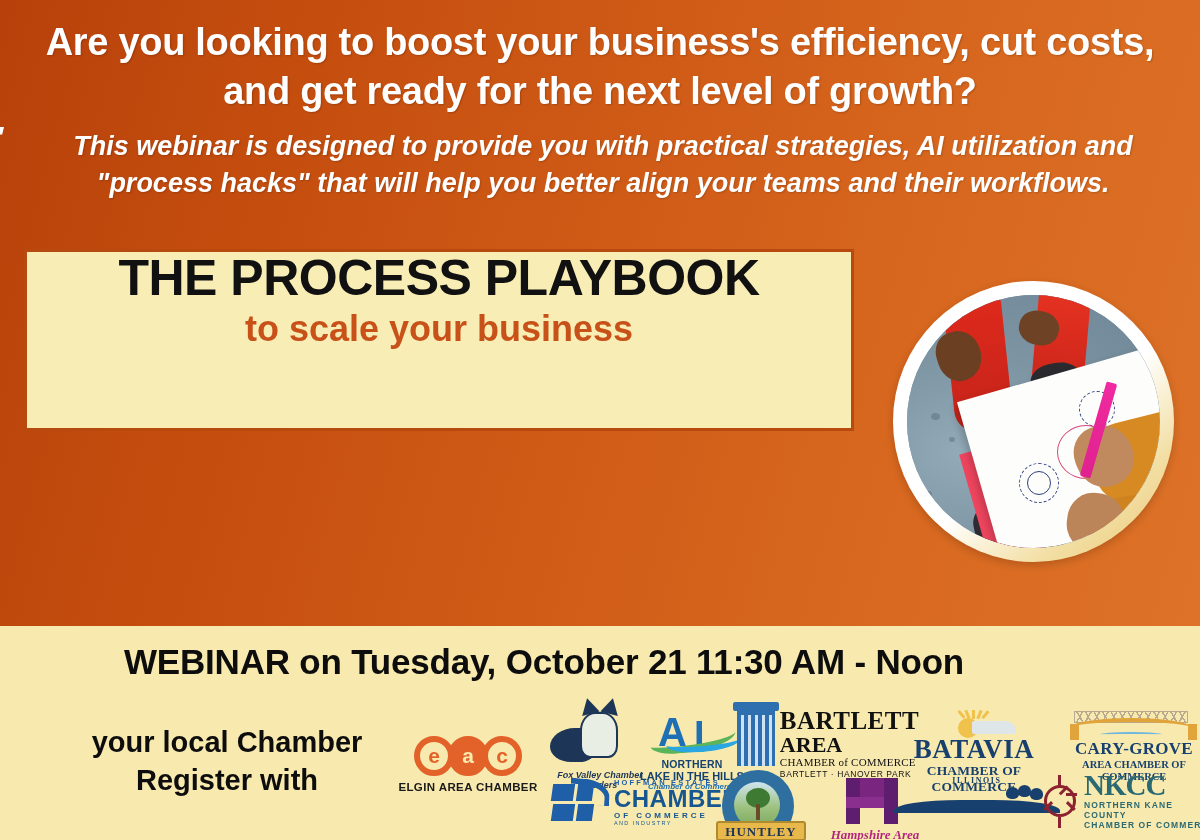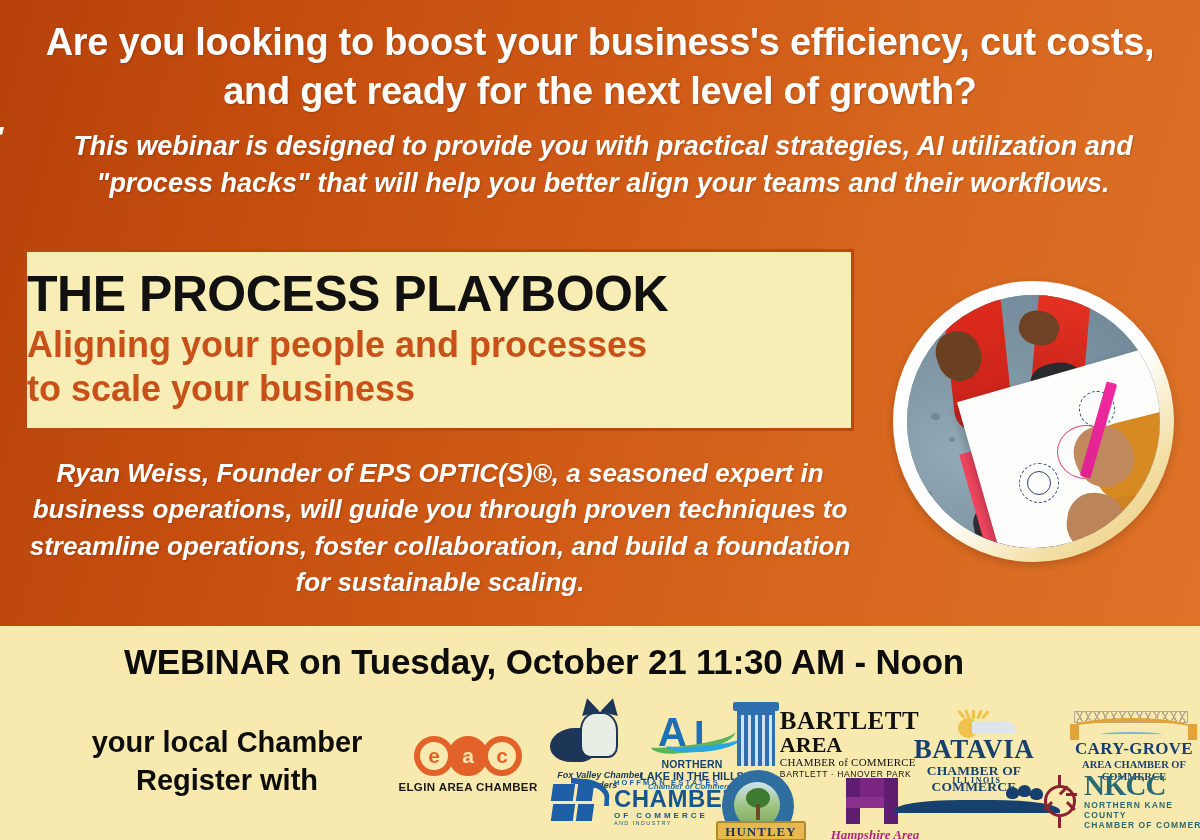--- a/index.html
+++ b/index.html
@@ -36,22 +36,22 @@
     text-align: center; color: #ffffff;
     font-size: 27px; font-weight: bold; font-style: italic; line-height: 1.38;
     text-shadow: 1px 1px 2px rgba(0,0,0,.18);
   }
 
   
   .title-card {
     position: absolute; left: 24px; top: 249px; width: 830px; height: 182px;
     background: #f8edb4;
     border: 3px solid #b8490f;
-    padding-top: 16px;
-    text-align: left;
+    padding-top: 0;
+    text-align: center;
   }
   .title-main {
     color: #111111; font-size: 50px; font-weight: bold;
     letter-spacing: -0.5px; line-height: 1.06; white-space: nowrap;
   }
   .title-sub {
     color: #c8511a; font-size: 36px; font-weight: bold;
     line-height: 1.12; margin-top: 4px;
   }
 
@@ -345,25 +345,23 @@
   <div class="orange-panel"></div>
 
   <div class="edge-artifact">'</div>
 
   <div class="headline">Are you looking to boost your business's efficiency, cut costs, and get ready for the next level of growth?</div>
 
   <div class="subhead">This webinar is designed to provide you with practical strategies, AI utilization and "process hacks" that will help you better align your teams and their workflows.</div>
 
   <div class="title-card">
     <div class="title-main">THE PROCESS PLAYBOOK</div>
-    <div class="title-sub">Aligning your people and processes</div>
     <div class="title-sub">to scale your business</div>
   </div>
 
-  <div class="bio">Ryan Weiss, Founder of EPS OPTIC(S)®, a seasoned expert in business operations, will guide you through proven techniques to streamline operations, foster collaboration, and build a foundation for sustainable scaling.</div>
 
   <div class="photo-wrap">
     <div class="photo" aria-label="Two people kneeling on a blue floor sketching process diagrams on a notepad with a pink pencil">
       <div class="floor"></div>
       <div class="speck" style="left:24px;top:118px;width:9px;height:7px;"></div>
       <div class="speck" style="left:42px;top:142px;width:6px;height:5px;"></div>
       <div class="speck" style="left:70px;top:176px;width:11px;height:8px;"></div>
       <div class="speck" style="left:18px;top:196px;width:7px;height:6px;"></div>
       <div class="red-leg"></div>
       <div class="red-leg2"></div>

